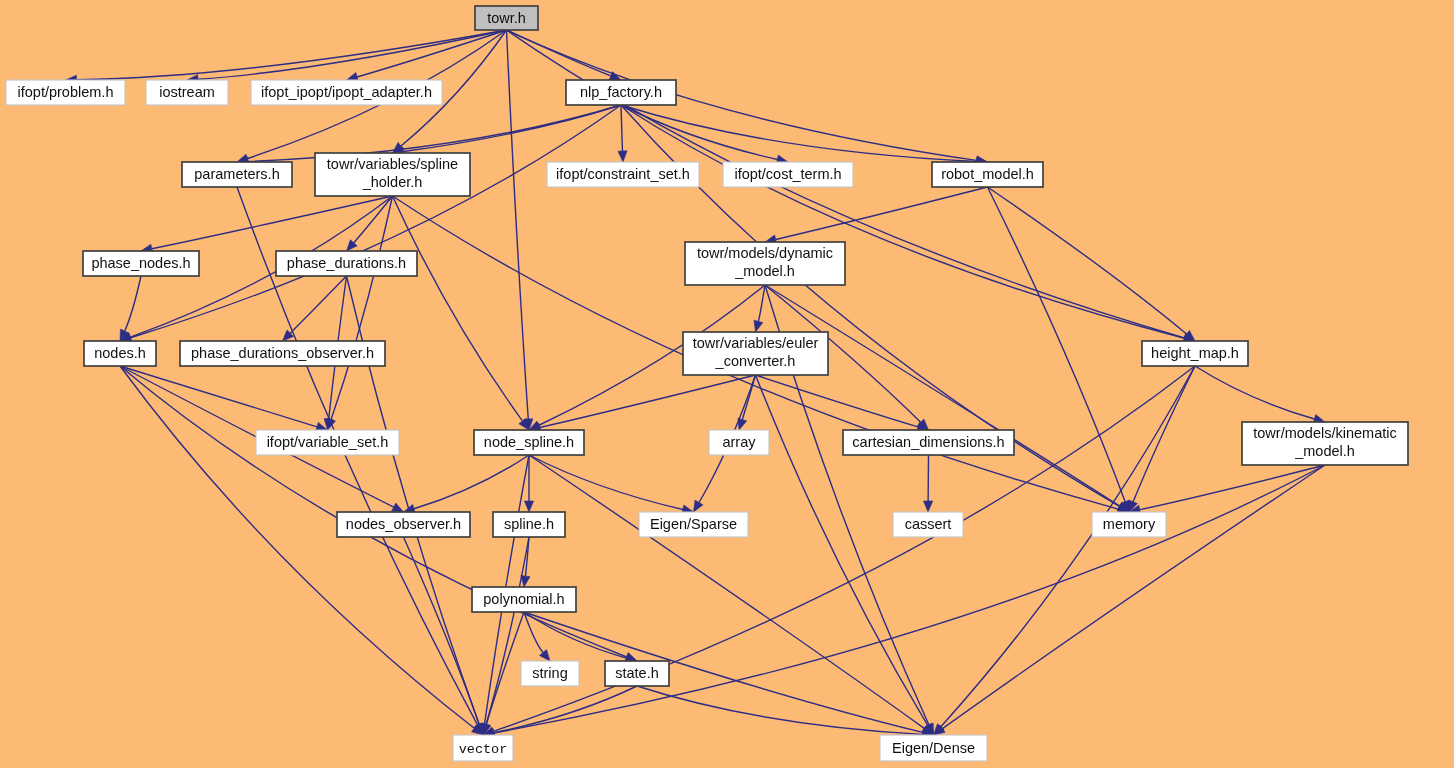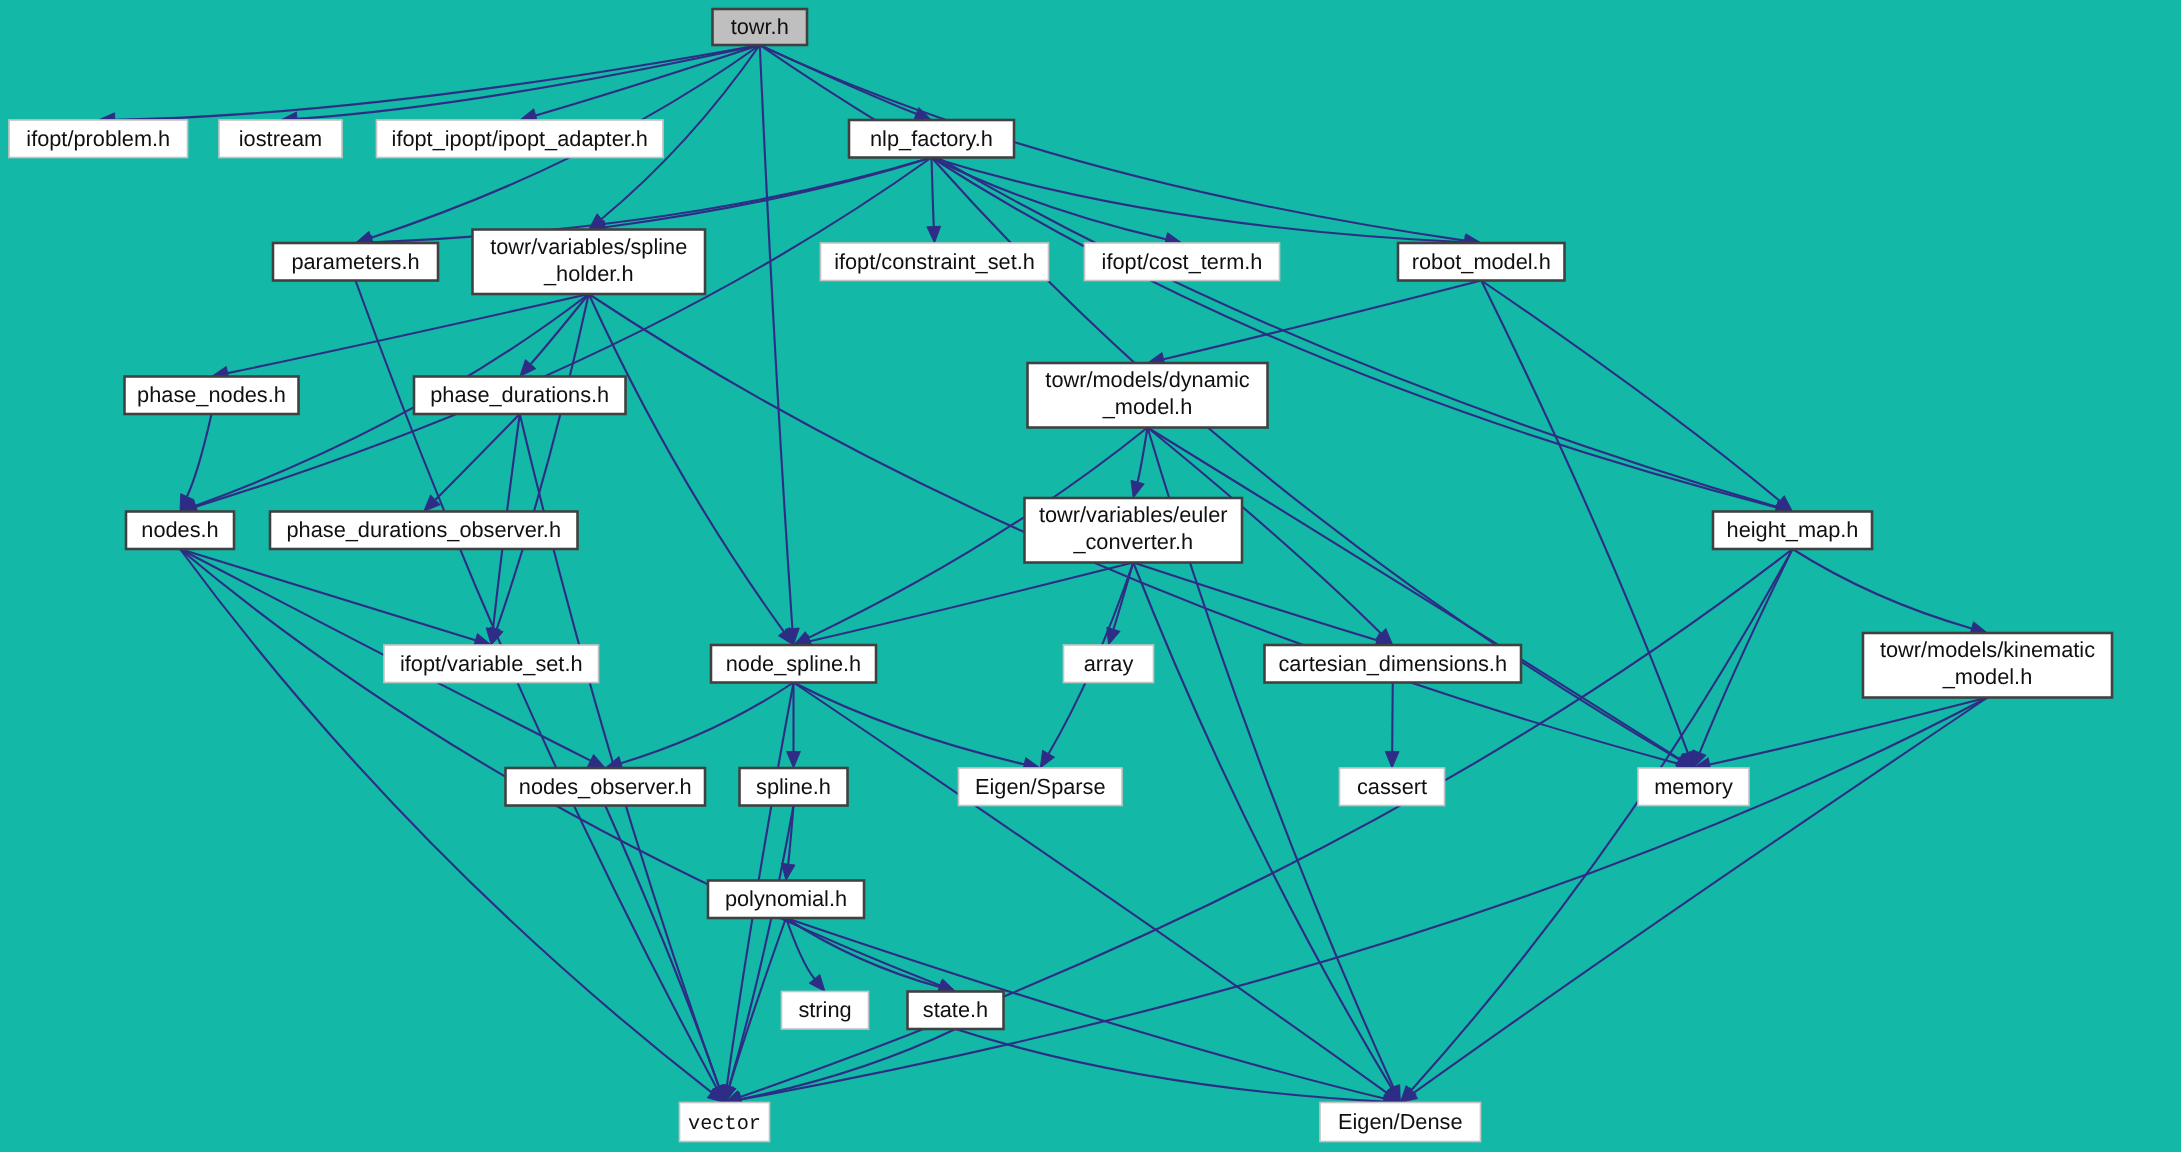--- a/index.html
+++ b/index.html
@@ -4,21 +4,21 @@
 <style>
   html, body {
     margin: 0;
     padding: 0;
     background: #ffffff;
   }
   #graph-root {
     position: relative;
     width: 1454px;
     height: 768px;
-    background: #14b8a6;
+    background: #fdba74;
     font-family: "Liberation Sans", sans-serif;
     overflow: hidden;
   }
   svg.graph-canvas {
     position: absolute;
     top: 0;
     left: 0;
     width: 1454px;
     height: 768px;
   }

